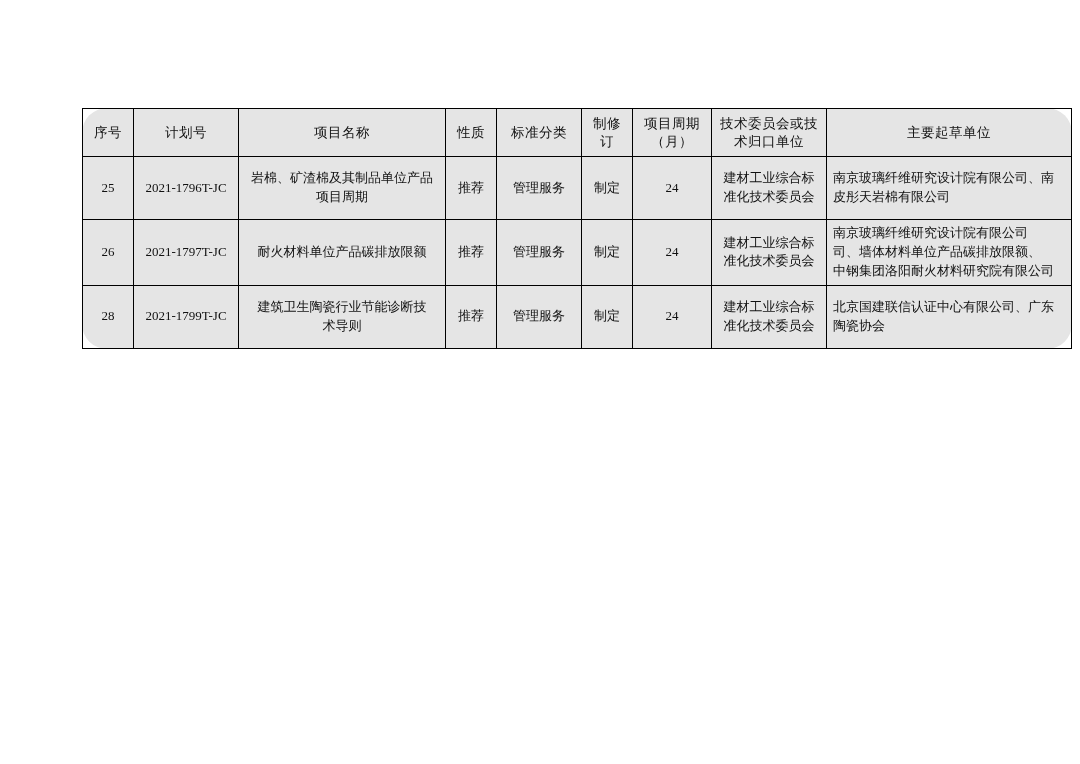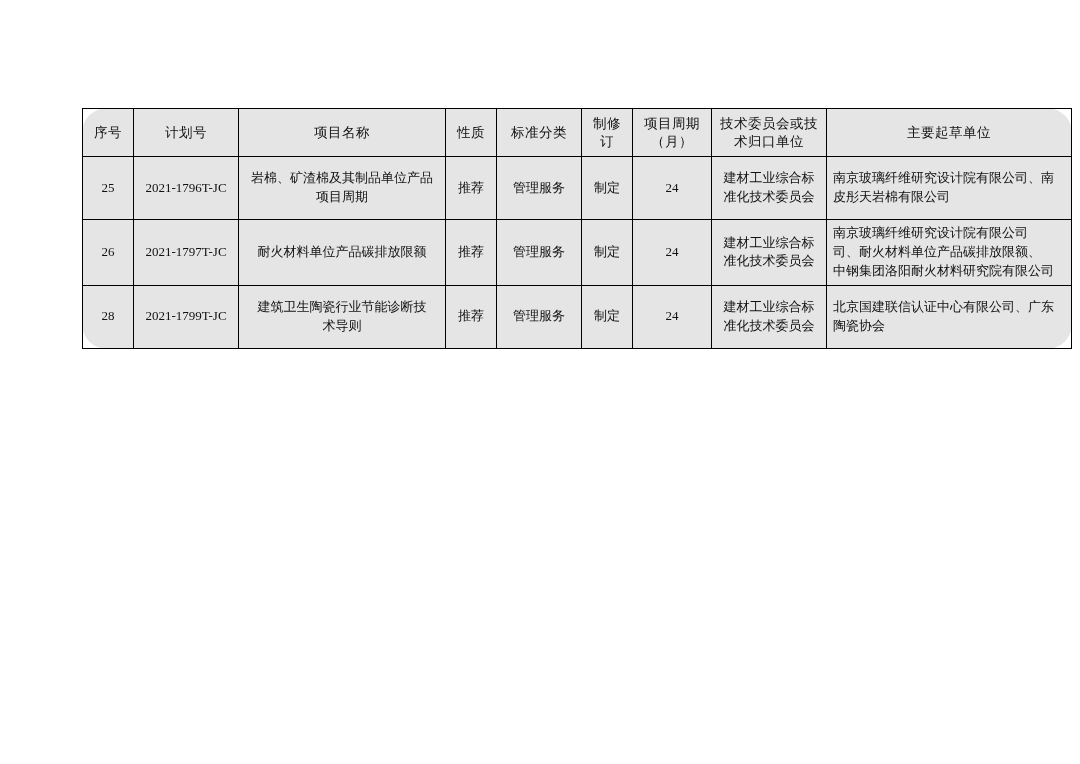--- a/index.html
+++ b/index.html
@@ -147,21 +147,21 @@
           <td class="c-nature">推荐</td>
           <td class="c-class">管理服务</td>
           <td class="c-revise">制定</td>
           <td class="c-period">24</td>
           <td class="c-comm">
             <span class="two-line">建材工业综合标</span>
             <span class="two-line">准化技术委员会</span>
           </td>
           <td class="c-unit">
             <span class="two-line">南京玻璃纤维研究设计院有限公司</span>
-            <span class="two-line">司、耐火材料单位产品碳排放限额、</span>
+            <span class="two-line">司、墙体材料单位产品碳排放限额、</span>
             <span class="two-line">中钢集团洛阳耐火材料研究院有限公司</span>
           </td>
         </tr>
 
 
         <tr>
           <td class="c-seq">28</td>
           <td class="c-plan">2021-1799T-JC</td>
           <td class="c-name">
             <span class="two-line">建筑卫生陶瓷行业节能诊断技</span>

